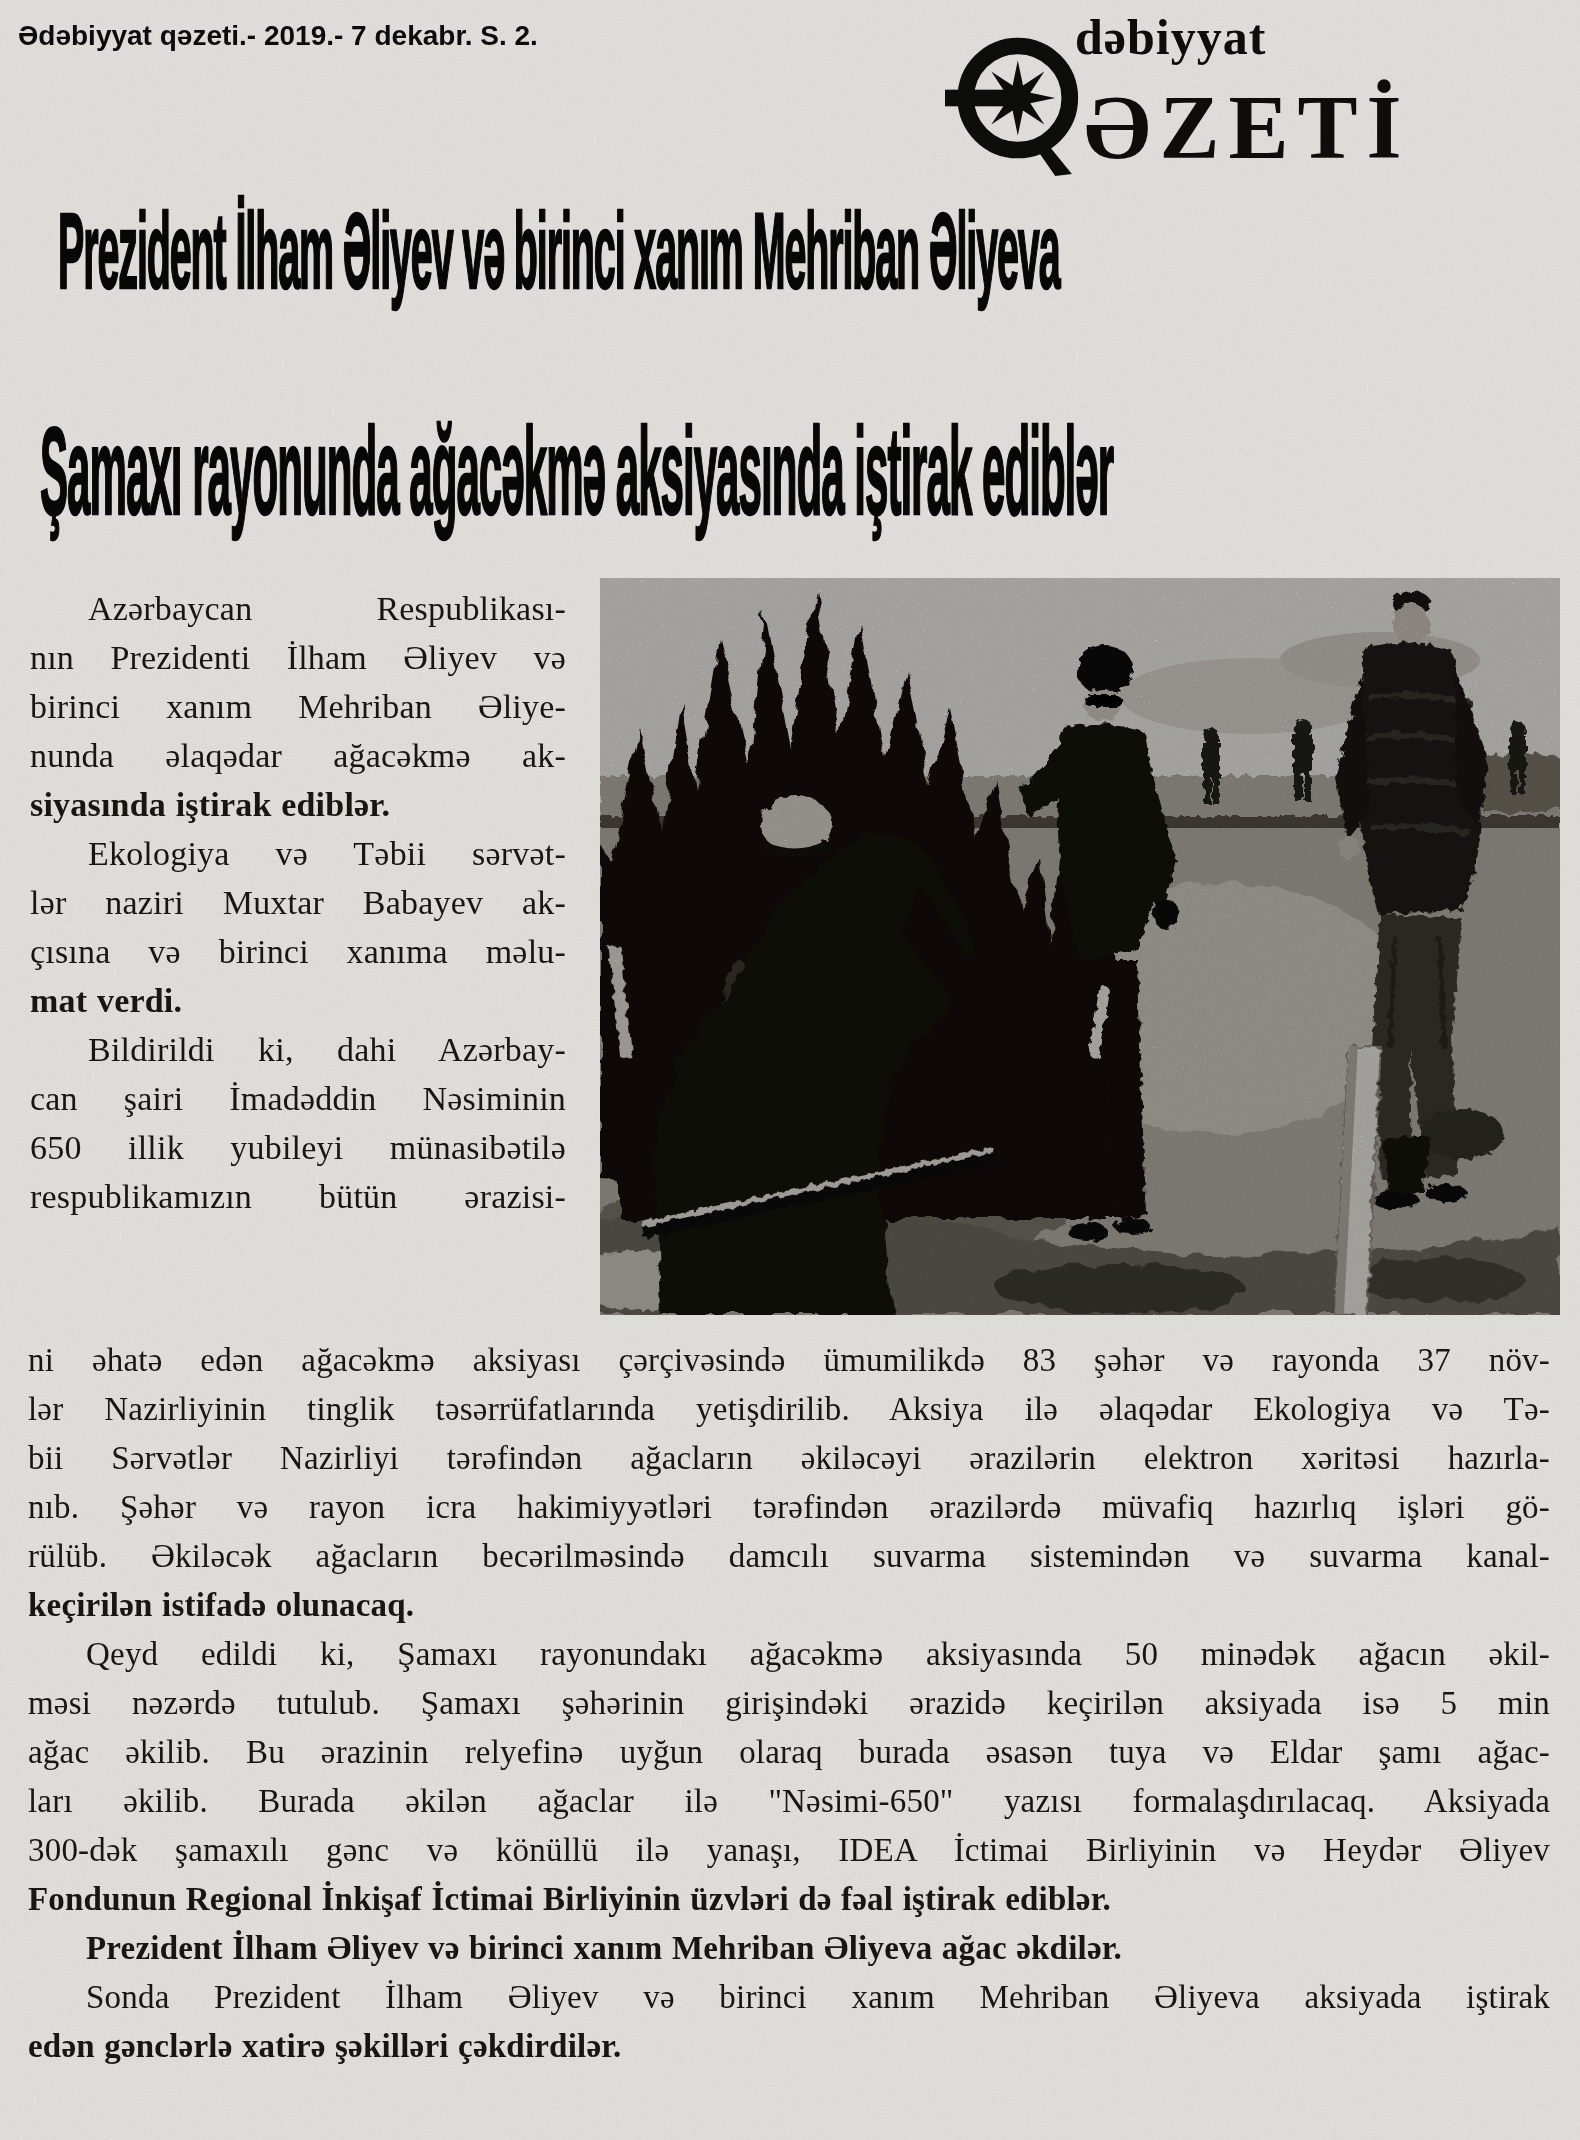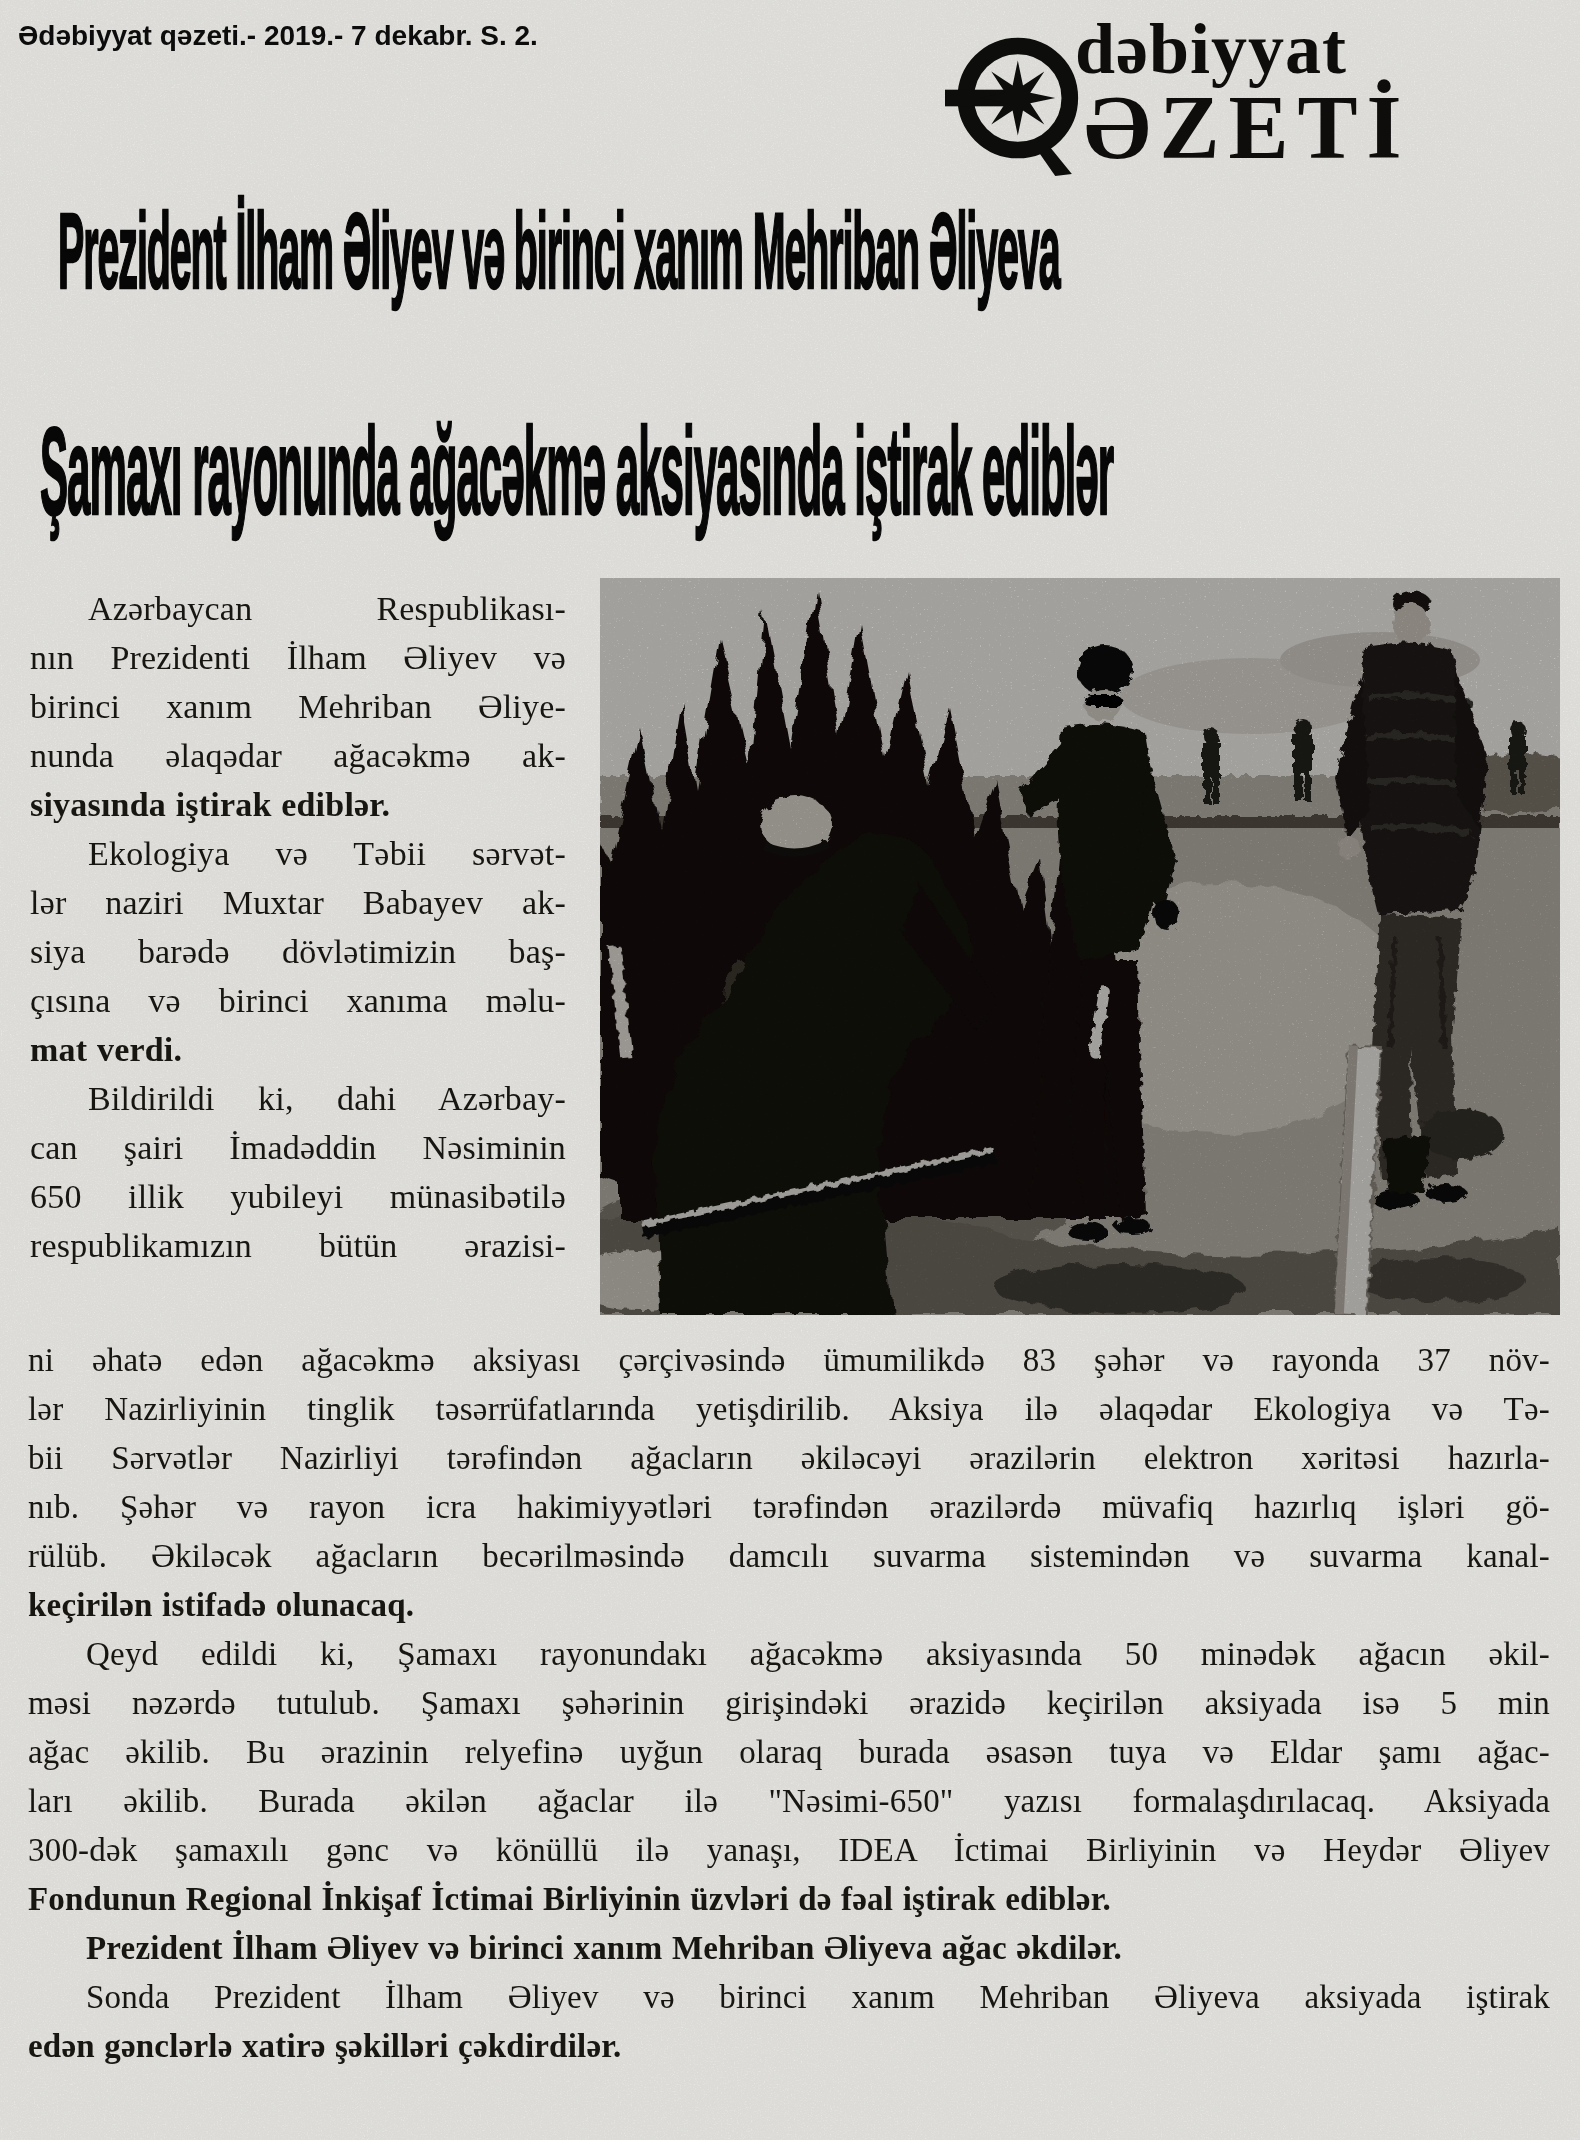--- a/index.html
+++ b/index.html
@@ -4,21 +4,21 @@
 <style>
   html,body{margin:0;padding:0;background:#e9e7e2;}
   .page{position:relative;width:1580px;height:2140px;background:#f6f5f1;overflow:hidden;
         font-family:"Liberation Serif",serif;color:#171511;}
   .citation{position:absolute;left:18px;top:20px;font-family:"Liberation Sans",sans-serif;
             font-weight:bold;font-size:28px;color:#0c0c0c;white-space:nowrap;}
   
   .masthead{position:absolute;left:945px;top:4px;width:625px;height:180px;color:#0e0d0c;}
   .logo{position:absolute;left:0;top:16px;width:156px;height:156px;}
   .m-top{position:absolute;left:130px;top:4px;font-family:"Liberation Serif",serif;font-weight:bold;
-         font-size:72px;letter-spacing:1px;white-space:nowrap;}
+         font-size:50px;letter-spacing:1px;white-space:nowrap;}
   .m-bottom{position:absolute;left:98px;top:72px;font-family:"Liberation Serif",serif;font-weight:bold;
             font-size:90px;letter-spacing:9px;white-space:nowrap;margin-left:41px;}
   
   .hl{position:absolute;white-space:nowrap;font-family:"Liberation Sans",sans-serif;font-weight:bold;
       color:#070707;transform-origin:0 0;-webkit-text-stroke:2.5px #070707;}
   .hl1{left:58px;top:188px;font-size:108px;letter-spacing:-3px;transform:scaleX(0.365);}
   .hl2{left:40px;top:400px;font-size:124px;letter-spacing:-3px;transform:scaleX(0.34);}
   
   .leftcol{position:absolute;left:30px;top:584px;width:536px;font-size:34px;line-height:49px;}
   .bodycol{position:absolute;left:28px;top:1336px;width:1522px;font-size:33px;line-height:49px;}
@@ -61,21 +61,20 @@
   <div class="hl hl2">Şamaxı rayonunda ağacəkmə aksiyasında iştirak ediblər</div>
 
   <div class="leftcol">
     <div class="ln indent">Azərbaycan Respublikası-</div>
       <div class="ln">nın Prezidenti İlham Əliyev və</div>
       <div class="ln">birinci xanım Mehriban Əliye-</div>
       <div class="ln">nunda əlaqədar ağacəkmə ak-</div>
       <div class="ln last">siyasında iştirak ediblər.</div>
       <div class="ln indent">Ekologiya və Təbii sərvət-</div>
       <div class="ln">lər naziri Muxtar Babayev ak-</div>
-      <div class="ln">siya barədə dövlətimizin baş-</div>
       <div class="ln">çısına və birinci xanıma məlu-</div>
       <div class="ln last">mat verdi.</div>
       <div class="ln indent">Bildirildi ki, dahi Azərbay-</div>
       <div class="ln">can şairi İmadəddin Nəsiminin</div>
       <div class="ln">650 illik yubileyi münasibətilə</div>
       <div class="ln">respublikamızın bütün ərazisi-</div>
   </div>
 
   <svg class="photo" viewBox="0 0 960 737" preserveAspectRatio="none">
     <defs>

